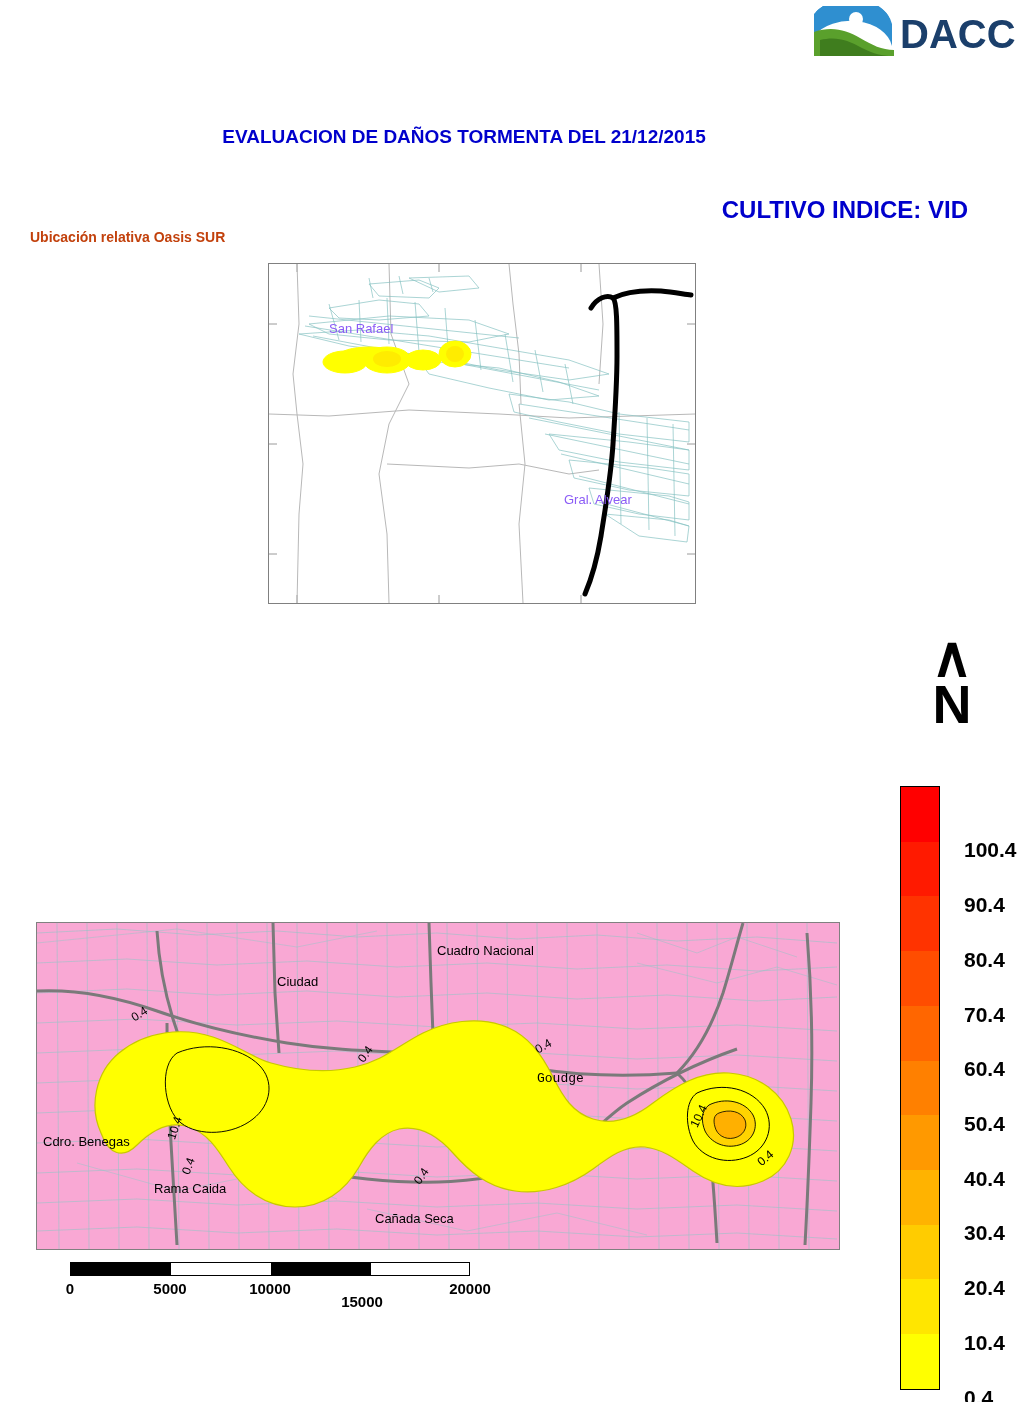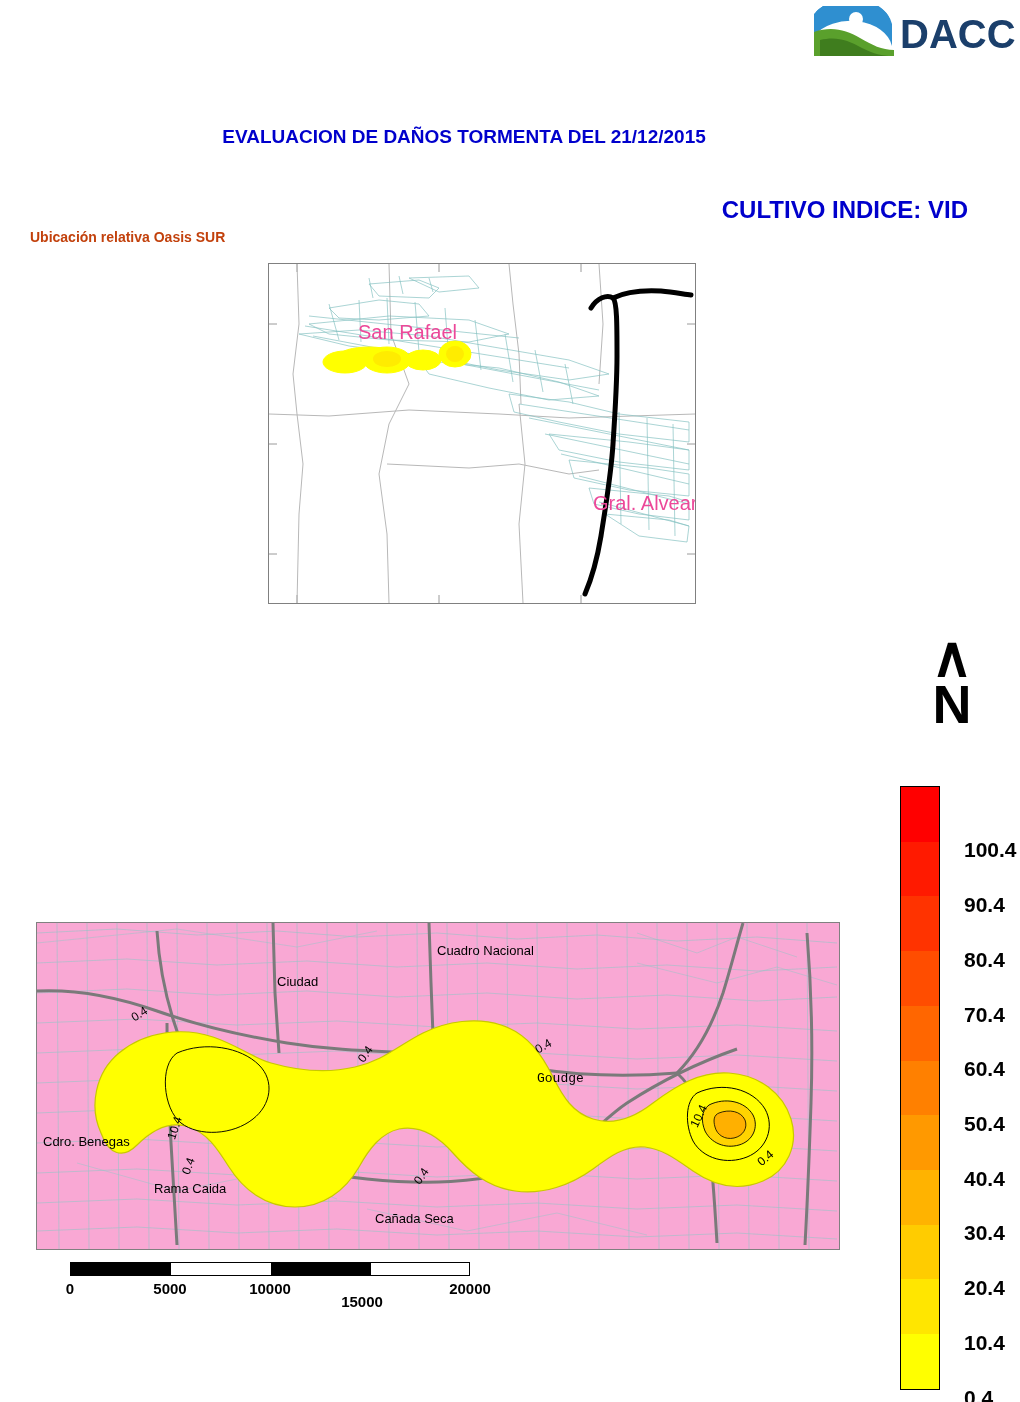--- a/index.html
+++ b/index.html
@@ -79,25 +79,24 @@
     width: 426px;
     height: 339px;
     border: 1px solid #808080;
     background: #ffffff;
     overflow: hidden;
   }
   .loc-map svg { display: block; }
 
   .loc-label {
     position: absolute;
-    font-size: 20px;
-    color: #ec4899;
+    font-size: 13px;
+    color: #8b5cf6;
     font-family: "Liberation Sans", sans-serif;
     white-space: nowrap;
-    margin-left: 29px;
   }
   .loc-label.sr { left: 60px; top: 57px; }
   .loc-label.ga { left: 295px; top: 228px; }
 
   
   .north {
     position: absolute;
     left: 912px;
     top: 636px;
     width: 80px;

